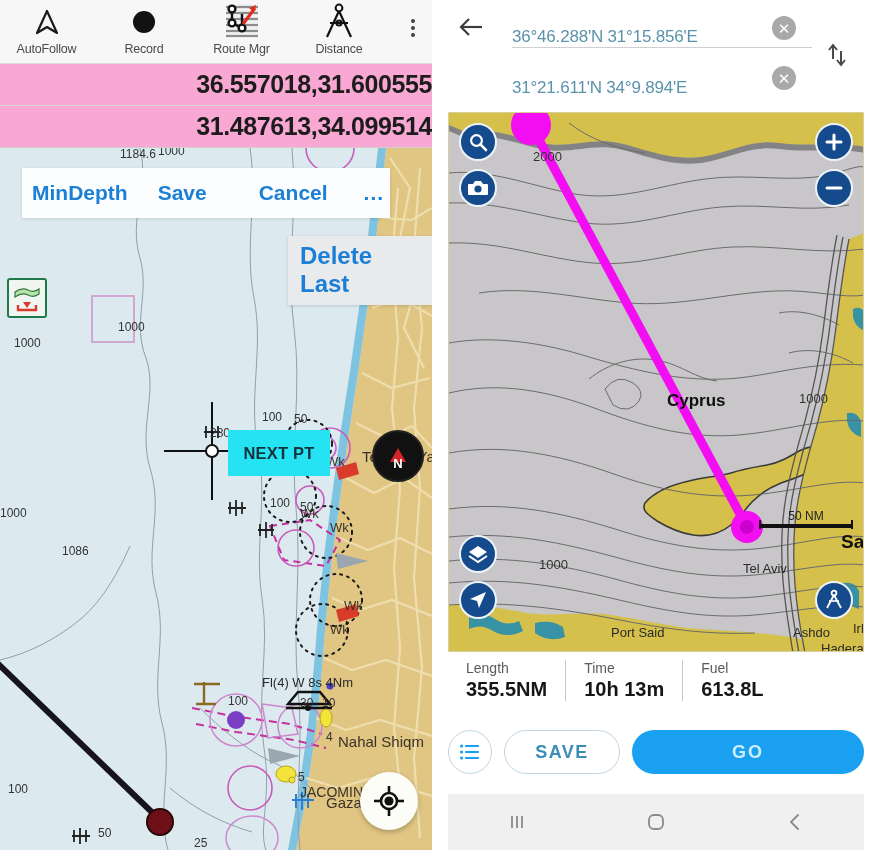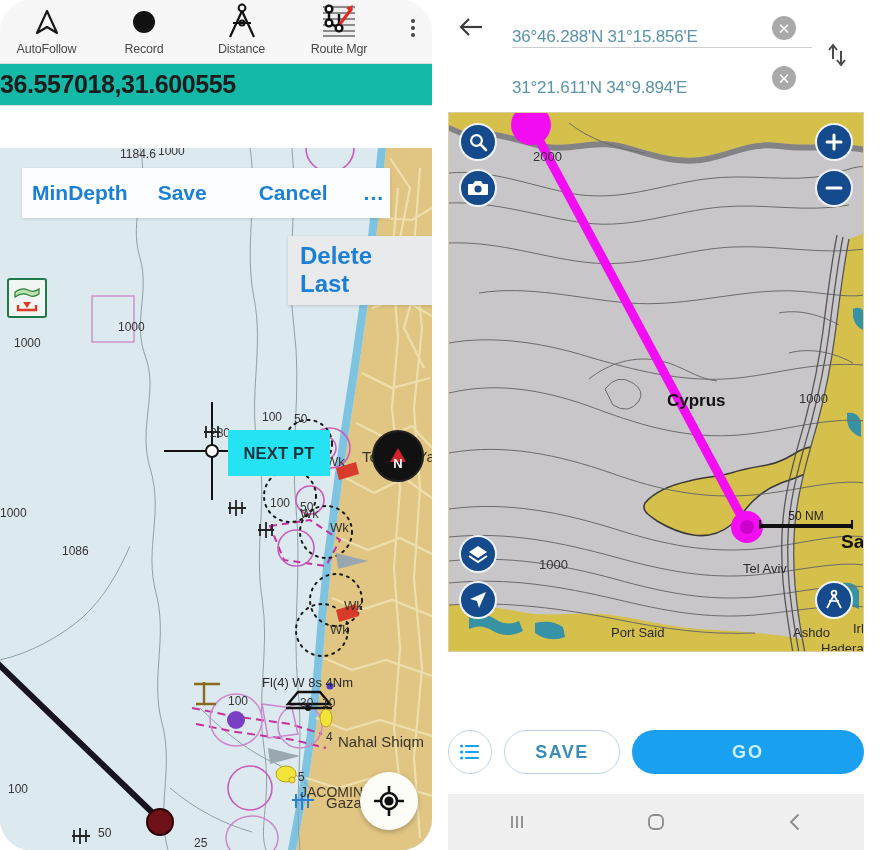--- a/index.html
+++ b/index.html
@@ -5,36 +5,36 @@
   * { box-sizing: border-box; margin: 0; padding: 0; }
   html, body {
     width: 880px; height: 850px;
     font-family: "Liberation Sans", sans-serif;
     background: #ffffff;
     overflow: hidden;
   }
   .app { position: relative; width: 880px; height: 850px; display: flex; background:#fff;}
 
   
-  .left-panel { position: relative; width: 432px; height: 850px; background:#fff; overflow:hidden;border-radius:31px;}
+  .left-panel { position: relative; width: 432px; height: 850px; background:#fff; overflow:hidden;}
 
   .toolbar {
     position:relative; height:64px; background:#f7f7f7;
     display:flex; align-items:flex-start; justify-content:space-between;
     padding: 2px 6px 0 10px;
     border-bottom:1px solid #dcdcdc;
   }
   .tb-item { width:73px; display:flex; flex-direction:column; align-items:center; }
   .tb-ico { height:40px; display:flex; align-items:center; justify-content:center;}
   .tb-label { font-size:12.5px; color:#4a4a4a; letter-spacing:-0.2px; }
   .tb-more { width:26px; display:flex; flex-direction:column; align-items:center; justify-content:center; height:52px; gap:3px;}
   .tb-more i { display:block; width:4px; height:4px; border-radius:50%; background:#444;}
 
   .coordbar {
-    height:42px; background:#14b8a6; display:flex; align-items:center; justify-content:flex-start;
+    height:42px; background:#f9a8d4; display:flex; align-items:center; justify-content:flex-end;
     border-bottom:1px solid #d9d9d9;
   }
   .coordbar.second { border-bottom:1px solid #cfcfcf; }
   .coordbar span { font-size:25px; font-weight:bold; color:#1c1c1c; letter-spacing:-0.4px;}
 
   .leftmap { position:absolute; top:148px; left:0; width:432px; height:702px; overflow:hidden; background:#dceaf0;}
 
   .actionbar {
     position:absolute; top:20px; left:22px; width:368px; height:50px;
     background:#fbfdfe; display:flex; align-items:center; z-index:30;
@@ -163,32 +163,20 @@
         </div>
         <div class="tb-label">AutoFollow</div>
       </div>
       <div class="tb-item">
         <div class="tb-ico">
           <svg width="30" height="30" viewBox="0 0 30 30">
               <circle cx="15" cy="15" r="11" fill="#111"></circle>
             </svg>
         </div>
         <div class="tb-label">Record</div>
-      </div>
-      <div class="tb-item">
-        <div class="tb-ico">
-          <svg width="36" height="38" viewBox="0 0 36 38">
-            <circle cx="18" cy="5" r="3.4" fill="none" stroke="#111" stroke-width="2"></circle>
-            <line x1="18" y1="8" x2="6" y2="34" stroke="#111" stroke-width="2.2"></line>
-            <line x1="18" y1="8" x2="30" y2="34" stroke="#111" stroke-width="2.2"></line>
-            <line x1="9" y1="20" x2="27" y2="20" stroke="#111" stroke-width="2"></line>
-            <circle cx="18" cy="20" r="2.6" fill="none" stroke="#111" stroke-width="2"></circle>
-          </svg>
-        </div>
-        <div class="tb-label">Distance</div>
       </div>
       <div class="tb-item">
         <div class="tb-ico">
           <svg width="40" height="40" viewBox="0 0 40 40">
             <rect x="4" y="2" width="32" height="32" fill="#f0f0f0"></rect>
             <g stroke="#8c8c8c" stroke-width="2.2">
               <line x1="4" y1="5" x2="36" y2="5"></line>
                 <line x1="4" y1="11" x2="36" y2="11"></line>
               <line x1="4" y1="17" x2="36" y2="17"></line>
                 <line x1="4" y1="23" x2="36" y2="23"></line>
@@ -198,29 +186,44 @@
             <polyline points="10,7 10,21 20,26 20,12" fill="none" stroke="#111" stroke-width="2.4"></polyline>
             <circle cx="10" cy="7" r="3.4" fill="#fff" stroke="#111" stroke-width="2.4"></circle>
             <circle cx="10" cy="21" r="3.4" fill="#fff" stroke="#111" stroke-width="2.4"></circle>
             <circle cx="20" cy="26" r="3.4" fill="#fff" stroke="#111" stroke-width="2.4"></circle>
             <line x1="21" y1="22" x2="33" y2="6" stroke="#e02b20" stroke-width="3.2"></line>
             <polygon points="34,3 27,6 32,10" fill="#e02b20"></polygon>
           </svg>
         </div>
         <div class="tb-label">Route Mgr</div>
       </div>
+      <div class="tb-item">
+        <div class="tb-ico">
+          <svg width="36" height="38" viewBox="0 0 36 38">
+            <circle cx="18" cy="5" r="3.4" fill="none" stroke="#111" stroke-width="2"></circle>
+            <line x1="18" y1="8" x2="6" y2="34" stroke="#111" stroke-width="2.2"></line>
+            <line x1="18" y1="8" x2="30" y2="34" stroke="#111" stroke-width="2.2"></line>
+            <line x1="9" y1="20" x2="27" y2="20" stroke="#111" stroke-width="2"></line>
+            <circle cx="18" cy="20" r="2.6" fill="none" stroke="#111" stroke-width="2"></circle>
+          </svg>
+        </div>
+        <div class="tb-label">Distance</div>
+      </div>
       <div class="tb-more">
           <i></i>
           <i></i>
           <i></i>
         </div>
     </div>
 
     <div class="coordbar">
       <span>36.557018,31.600555</span>
+    </div>
+    <div class="coordbar second">
+      <span>31.487613,34.099514</span>
     </div>
 
     <div class="leftmap">
 
       <svg width="432" height="702" style="position:absolute;top:0;left:0;">
         <defs>
           <clipPath id="landclipL">
             <path d="M432,0 L432,702 L300,702 L312,640 L322,560 L326,500 L330,440 L336,380 L344,320 L352,260 L362,190 L372,120 L380,60 L386,0 Z"></path>
           </clipPath>
         </defs>
@@ -529,20 +532,34 @@
       <div class="rmbtn divider-btn">
         <svg width="20" height="22" viewBox="0 0 20 22">
           <circle cx="10" cy="4" r="2.4" fill="none" stroke="#fff" stroke-width="1.8"></circle>
           <line x1="10" y1="6" x2="3" y2="19" stroke="#fff" stroke-width="1.8"></line>
           <line x1="10" y1="6" x2="17" y2="19" stroke="#fff" stroke-width="1.8"></line>
           <line x1="5" y1="12" x2="15" y2="12" stroke="#fff" stroke-width="1.6"></line>
         </svg>
       </div>
     </div>
 
+    <div class="stats">
+      <div class="stat">
+        <div class="k">Length</div>
+        <div class="v">355.5NM</div>
+      </div>
+      <div class="stat">
+        <div class="k">Time</div>
+        <div class="v">10h 13m</div>
+      </div>
+      <div class="stat">
+        <div class="k">Fuel</div>
+        <div class="v">613.8L</div>
+      </div>
+    </div>
 
     <div class="rp-actions">
       <div class="listbtn">
         <svg width="22" height="18" viewBox="0 0 22 18">
           <g stroke="#19a0f0" stroke-width="2.2" stroke-linecap="round">
             <line x1="7" y1="3" x2="19" y2="3"></line>
               <line x1="7" y1="9" x2="19" y2="9"></line>
               <line x1="7" y1="15" x2="19" y2="15"></line>
           </g>
           <g fill="#19a0f0">

